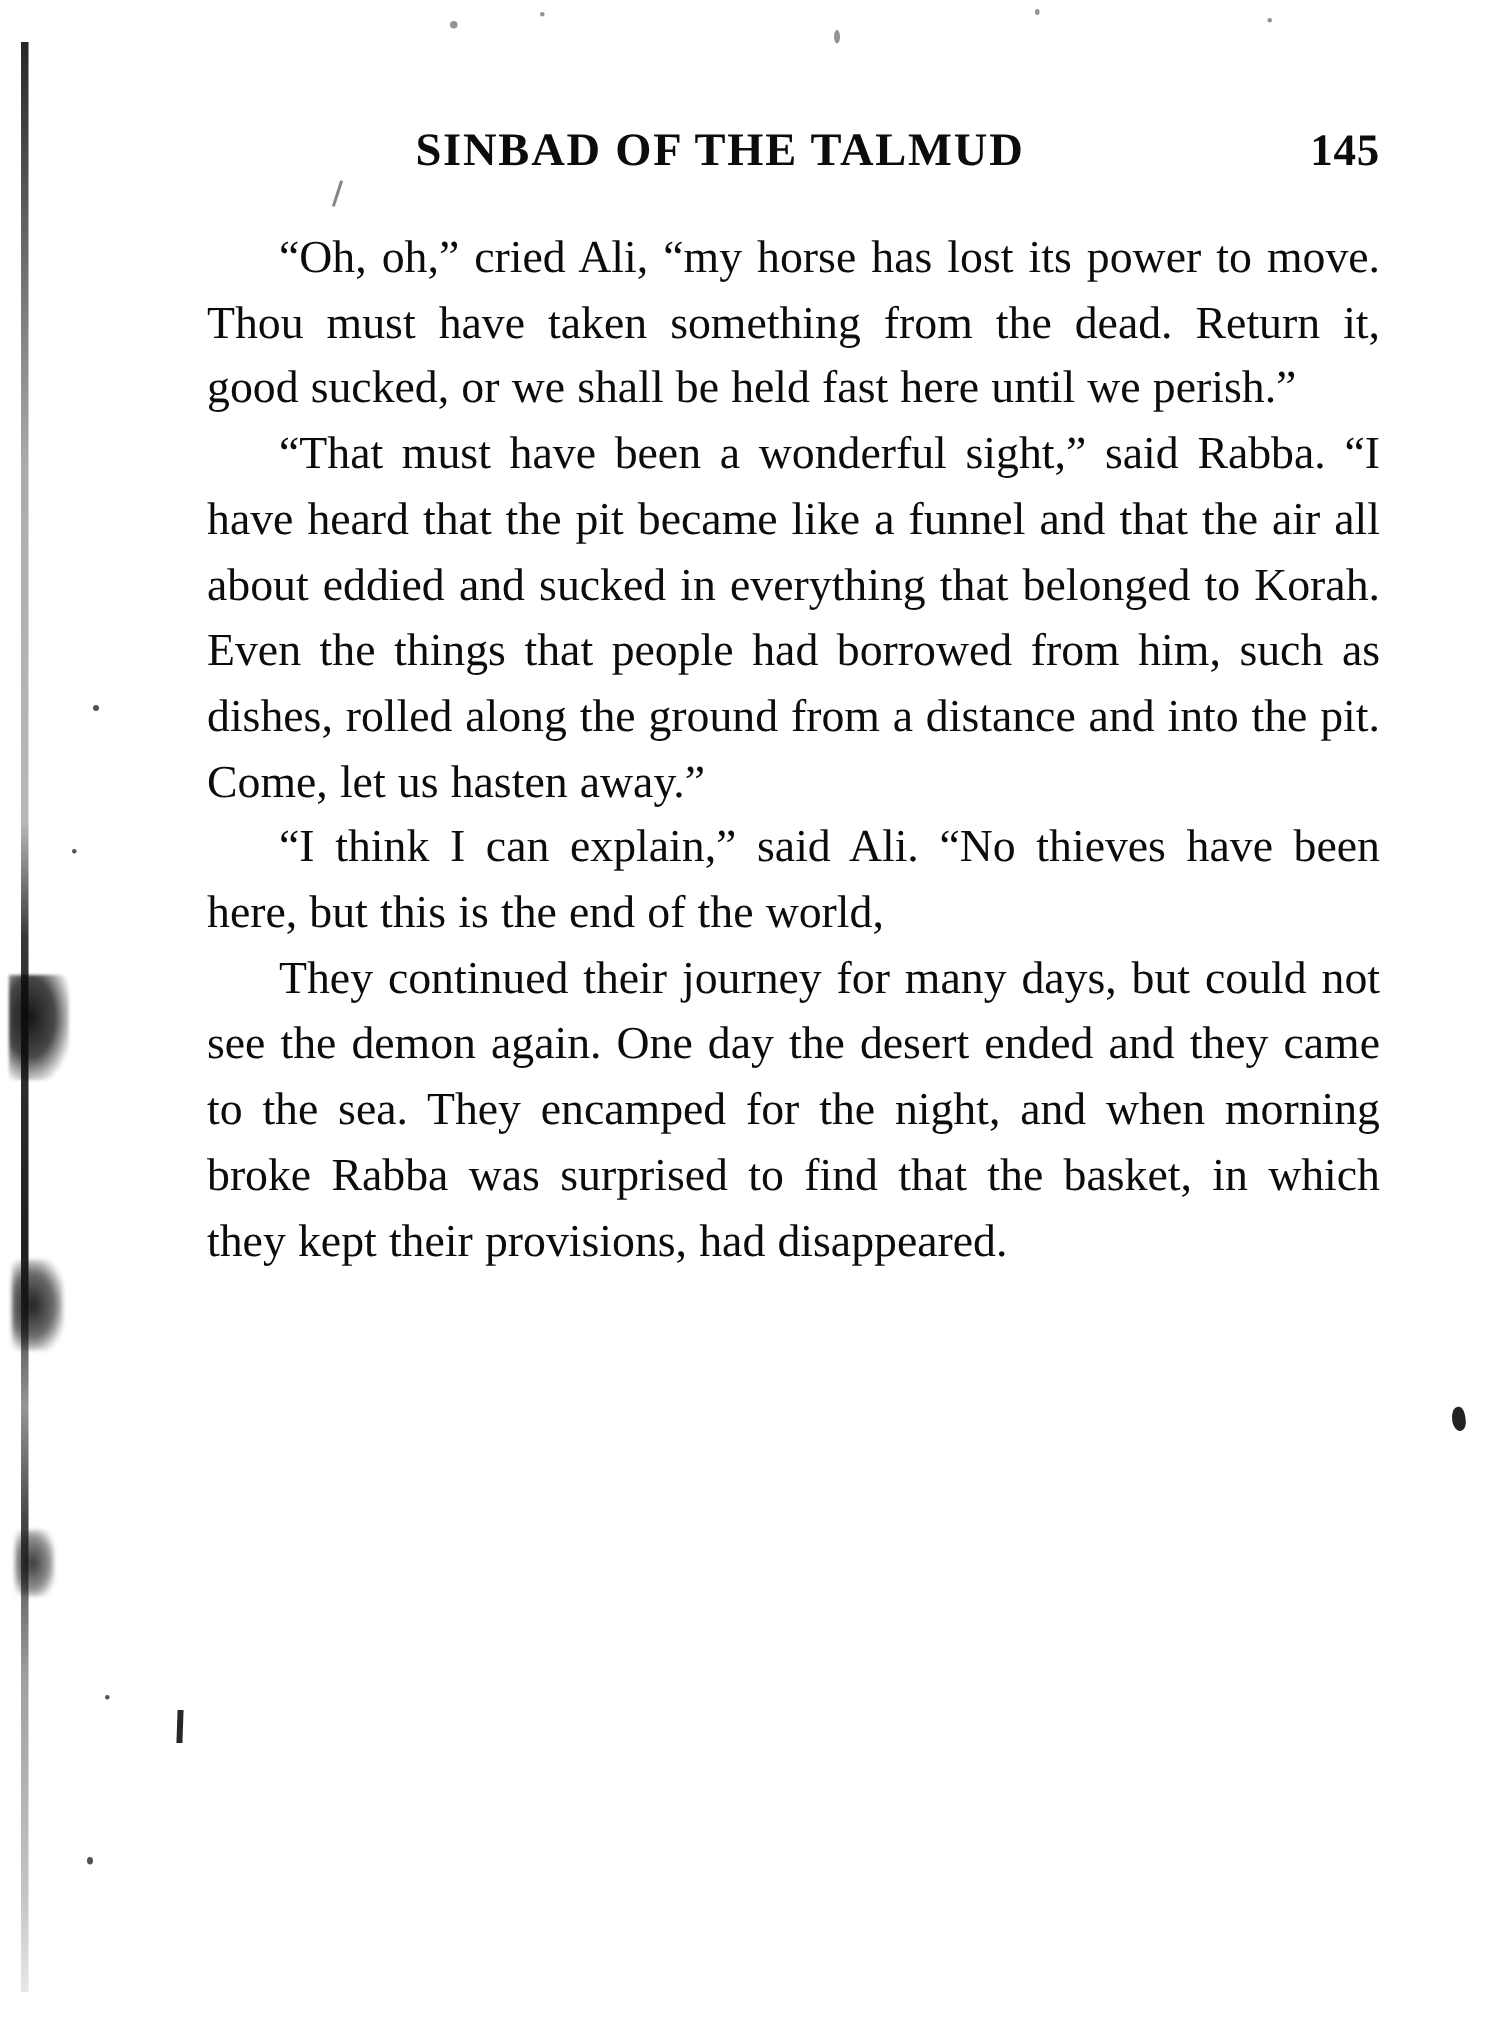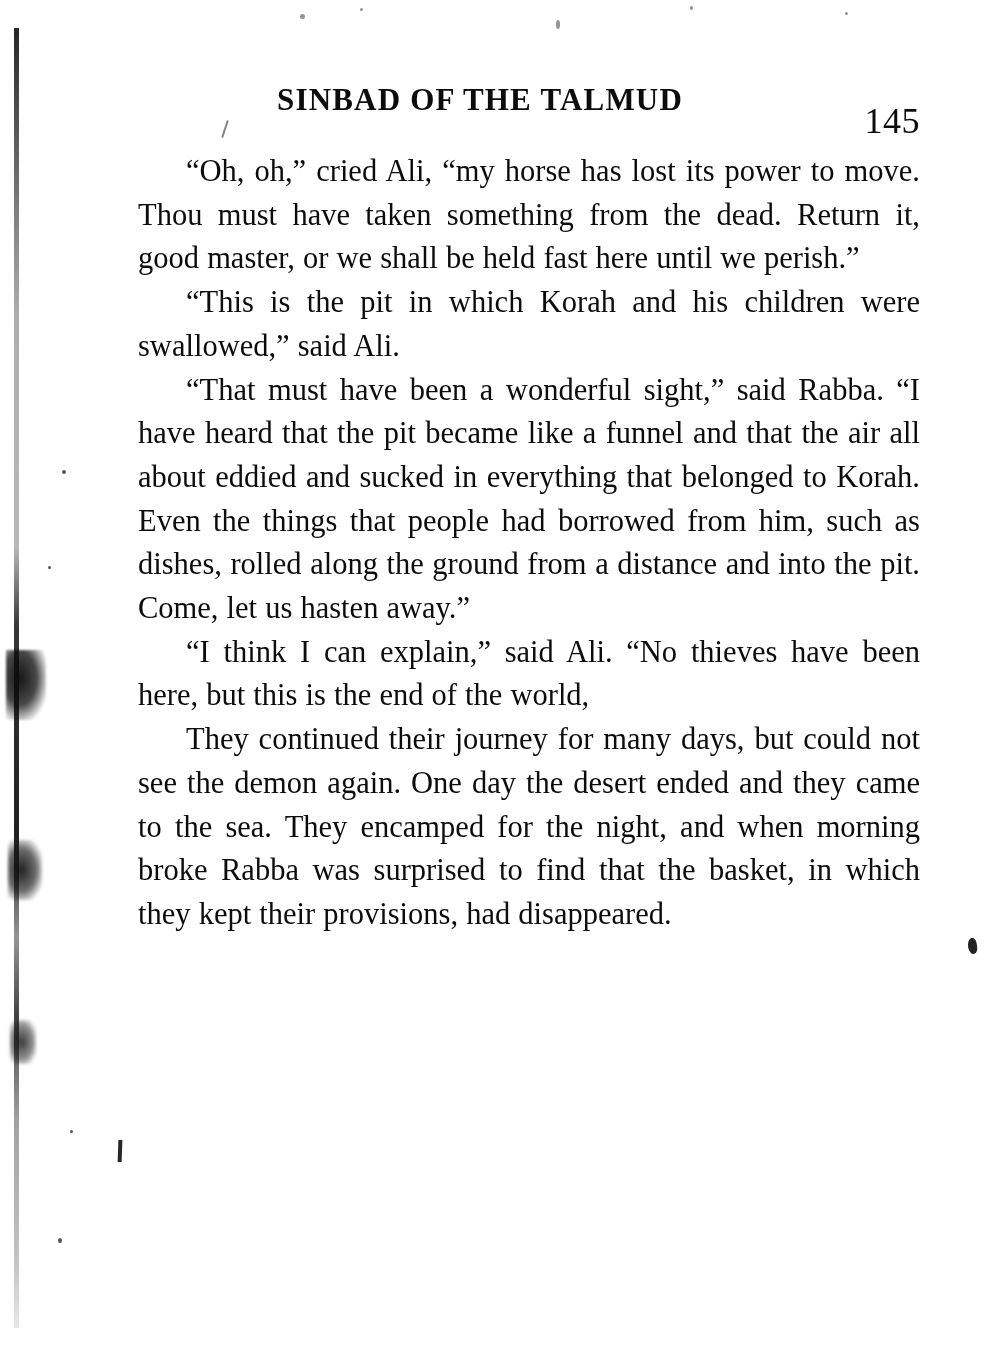--- a/index.html
+++ b/index.html
@@ -100,24 +100,23 @@
     text-align: center;
     font-weight: bold;
     font-size: 31px;
     letter-spacing: 1.2px;
     white-space: nowrap;
   }
   .folio {
     position: absolute;
     right: 0;
     top: 2px;
-    font-weight: normal;
-    font-size: 36px;
+    font-weight: bold;
+    font-size: 30px;
     letter-spacing: 0.5px;
-    margin-top: 16px;
   }
 
   .textblock {
     position: absolute;
     left: 138px;
     top: 150px;
     width: 782px;
   }
   p.para {
     margin: 0;
@@ -190,20 +189,19 @@
   <div class="margin-tick-top"></div>
   <div class="margin-mark"></div>
   <div class="right-speck"></div>
 
   <div class="header">
     <div class="running-title">SINBAD OF THE TALMUD</div>
     <div class="folio">145</div>
   </div>
 
   <div class="textblock">
-    <p class="para">“Oh, oh,” cried Ali, “my horse has lost its power to move. Thou must have taken something from the dead. Return it, good master, or we shall be held fast here until we perish.”</p>
-    <p class="para">“This is the pit in which Korah and his children were swallowed,” said Ali.</p>
+    <p class="para">“Oh, oh,” cried Ali, “my horse has lost its power to move. Thou must have taken something from the dead. Return it, good sucked, or we shall be held fast here until we perish.”</p>
     <p class="para">“That must have been a wonderful sight,” said Rabba. “I have heard that the pit became like a funnel and that the air all about eddied and sucked in everything that belonged to Korah. Even the things that people had borrowed from him, such as dishes, rolled along the ground from a distance and into the pit. Come, let us hasten away.”</p>
     <p class="para last">“I think I can explain,” said Ali. “No thieves have been here, but this is the end of the world,</p>
     <p class="para">They continued their journey for many days, but could not see the demon again. One day the desert ended and they came to the sea. They encamped for the night, and when morning broke Rabba was surprised to find that the basket, in which they kept their provisions, had disappeared.</p>
   </div>
 
 </div>
 
 </body></html>

